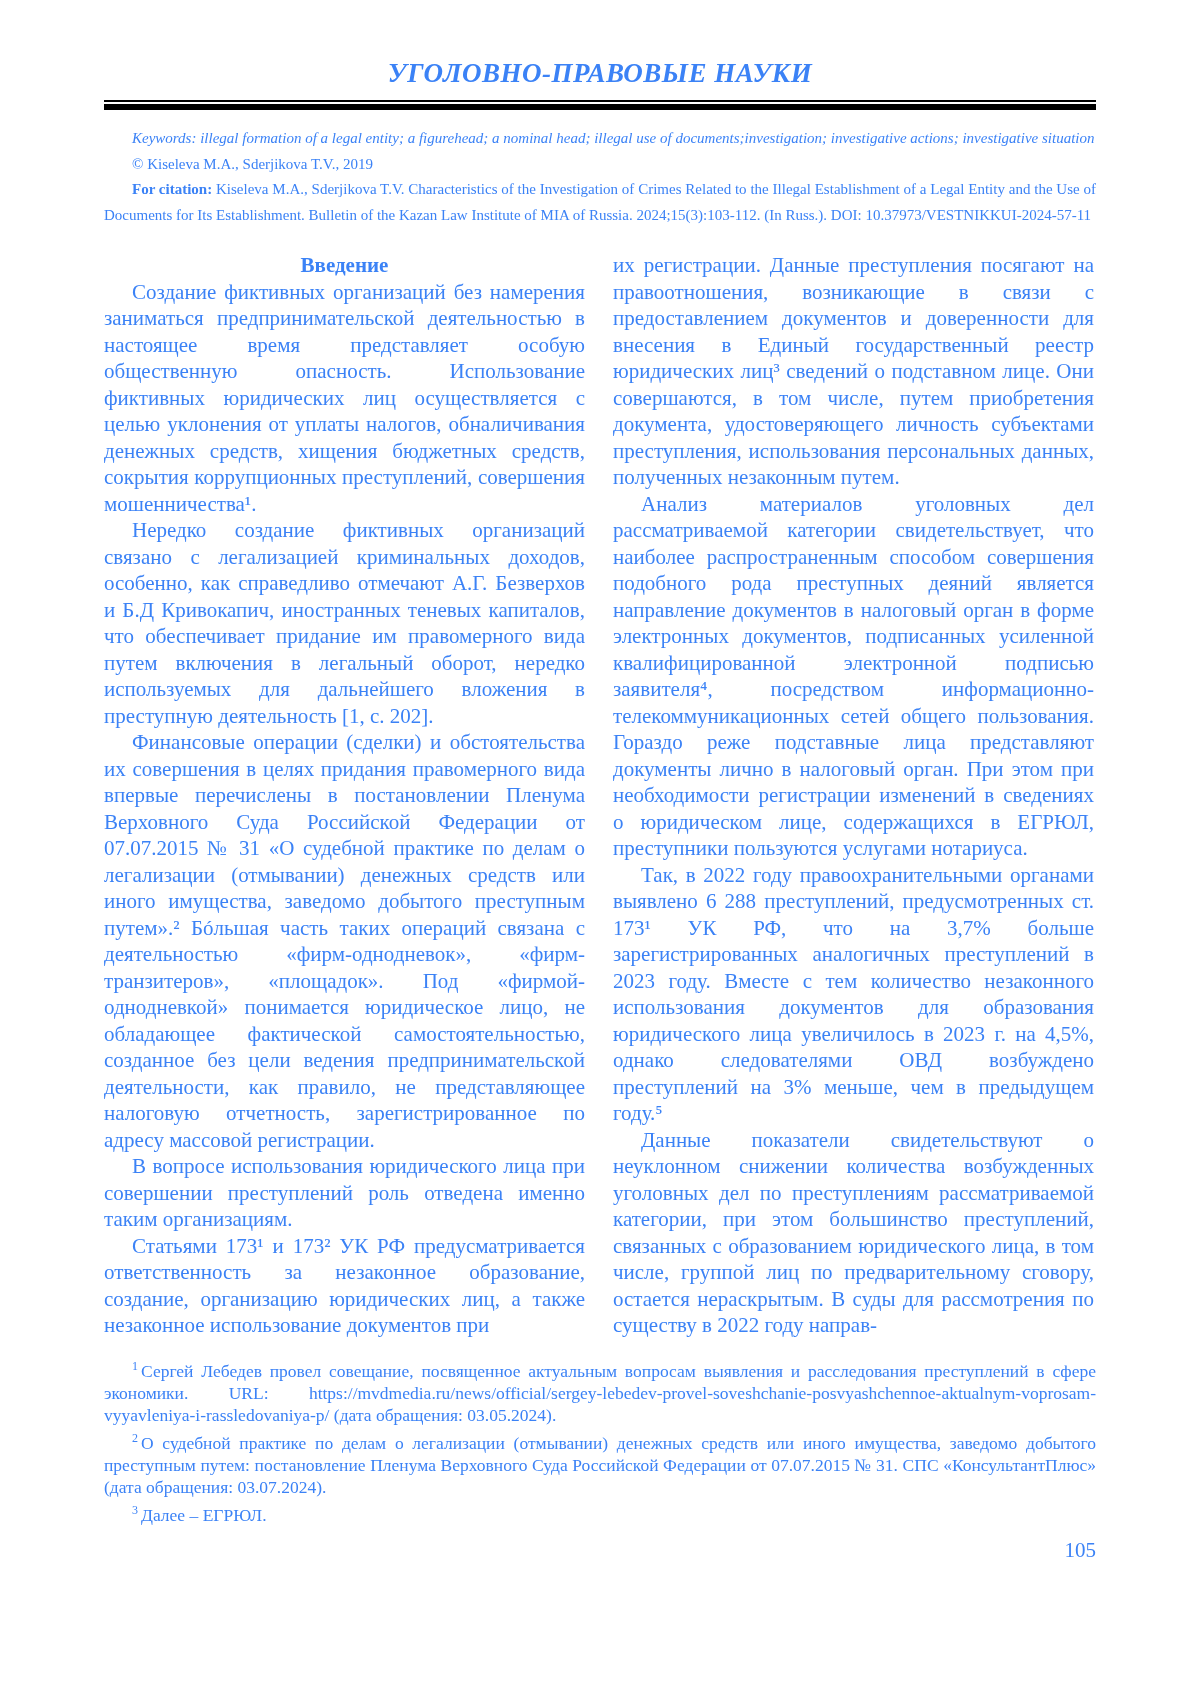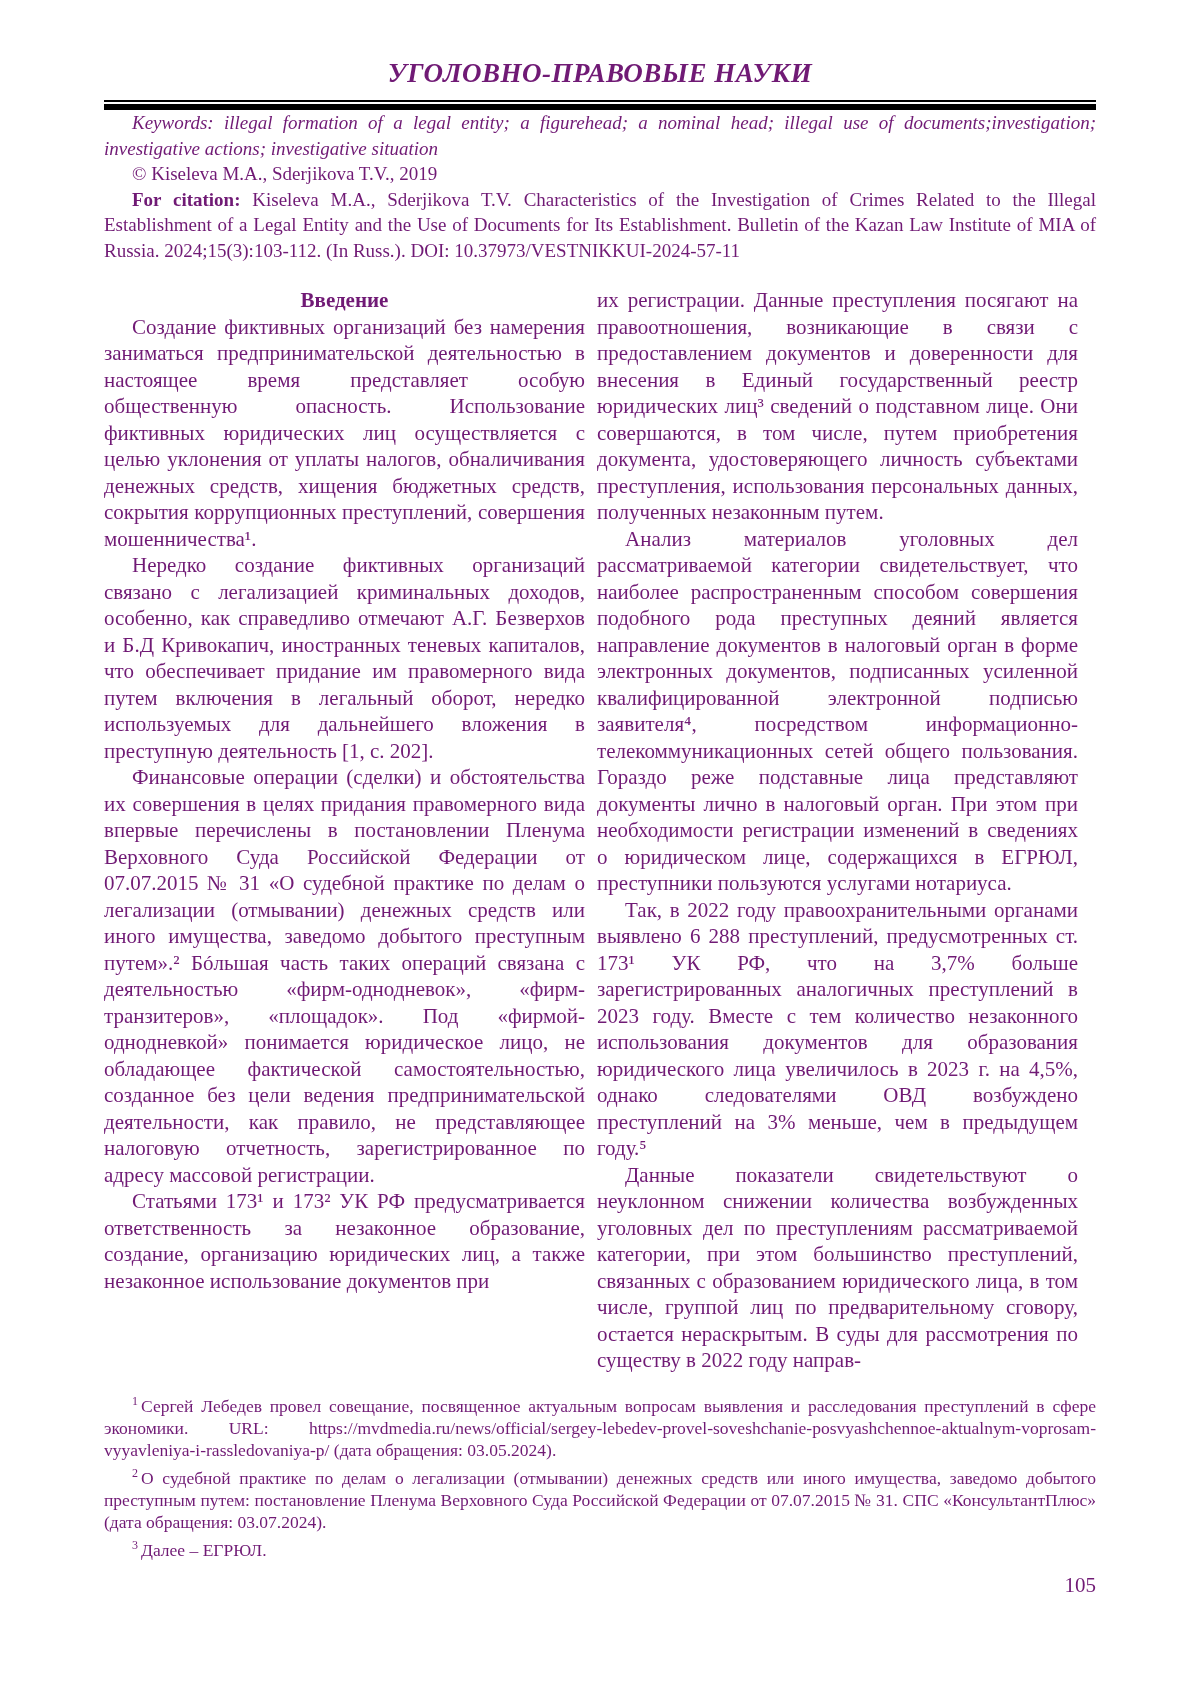--- a/index.html
+++ b/index.html
@@ -3,51 +3,52 @@
 <meta charset="utf-8">
 <style>
   html, body { margin: 0; padding: 0; background: #ffffff; }
   .page {
     position: relative;
     width: 1200px;
     height: 1697px;
     box-sizing: border-box;
     padding: 44px 104px 0 104px;
     background: #ffffff;
-    color: #701a75;
+    color: #3b82f6;
     font-family: "Liberation Serif", "DejaVu Serif", serif;
     overflow: hidden;
   }
   
   .journal-title {
     margin: 14px 0 0 0;
     text-align: center;
     font-size: 27px;
     font-weight: bold;
     font-style: italic;
     letter-spacing: 0.5px;
   }
   .rule-double { margin-top: 11px; }
   .rule-thin  { height: 2px; background: #000; }
   .rule-thick { height: 6px; background: #000; margin-top: 2px; }
 
   
   .front-matter {
-    font-size: 19px;
+    margin-top: 16px;
+    font-size: 15px;
     line-height: 25.5px;
     text-align: justify;
   }
   .front-matter p { margin: 0; text-indent: 28px; }
   .keywords { font-style: italic; }
   .cite-label { font-weight: bold; }
 
   
   .columns {
     display: flex;
-    gap: 12px;
+    gap: 28px;
     margin-top: 24px;
     font-size: 21px;
     line-height: 26.5px;
     text-align: justify;
     height: 1092px;
     overflow: hidden;
     hyphens: auto;
   }
   .col { width: 481px; }
   .col p { margin: 0; text-indent: 28px; }
@@ -101,20 +102,21 @@
     <p class="copyright">© Kiseleva M.A., Sderjikova T.V., 2019</p>
     <p class="citation"><span class="cite-label">For citation: </span><span>Kiseleva M.A., Sderjikova T.V. Characteristics of the Investigation of Crimes Related to the Illegal Establishment of a Legal Entity and the Use of Documents for Its Establishment. Bulletin of the Kazan Law Institute of MIA of Russia. 2024;15(3):103-112. (In Russ.). DOI: 10.37973/VESTNIKKUI-2024-57-11</span></p>
   </section>
 
   <section class="columns">
     <div class="col" lang="ru">
       <h2 class="intro-heading">Введение</h2>
       <p>Создание фиктивных организаций без намерения заниматься предпринимательской деятельностью в настоящее время представляет особую общественную опасность. Использование фиктивных юридических лиц осуществляется с целью уклонения от уплаты налогов, обналичивания денежных средств, хищения бюджетных средств, сокрытия коррупционных преступлений, совершения мошенничества¹.</p>
       <p>Нередко создание фиктивных организаций связано с легализацией криминальных доходов, особенно, как справедливо отмечают А.Г. Безверхов и Б.Д Кривокапич, иностранных теневых капиталов, что обеспечивает придание им правомерного вида путем включения в легальный оборот, нередко используемых для дальнейшего вложения в преступную деятельность [1, с. 202].</p>
       <p>Финансовые операции (сделки) и обстоятельства их совершения в целях придания правомерного вида впервые перечислены в постановлении Пленума Верховного Суда Российской Федерации от 07.07.2015 № 31 «О судебной практике по делам о легализации (отмывании) денежных средств или иного имущества, заведомо добытого преступным путем».² Бóльшая часть таких операций связана с деятельностью «фирм-однодневок», «фирм-транзитеров», «площадок». Под «фирмой-однодневкой» понимается юридическое лицо, не обладающее фактической самостоятельностью, созданное без цели ведения предпринимательской деятельности, как правило, не представляющее налоговую отчетность, зарегистрированное по адресу массовой регистрации.</p>
+      <p>В вопросе использования юридического лица при совершении преступлений роль отведена именно таким организациям.</p>
       <p>Статьями 173¹ и 173² УК РФ предусматривается ответственность за незаконное образование, создание, организацию юридических лиц, а также незаконное использование документов при</p>
     </div>
     <div class="col" lang="ru">
       <p class="no-indent">их регистрации. Данные преступления посягают на правоотношения, возникающие в связи с предоставлением документов и доверенности для внесения в Единый государственный реестр юридических лиц³ сведений о подставном лице. Они совершаются, в том числе, путем приобретения документа, удостоверяющего личность субъектами преступления, использования персональных данных, полученных незаконным путем.</p>
       <p>Анализ материалов уголовных дел рассматриваемой категории свидетельствует, что наиболее распространенным способом совершения подобного рода преступных деяний является направление документов в налоговый орган в форме электронных документов, подписанных усиленной квалифицированной электронной подписью заявителя⁴, посредством информационно-телекоммуникационных сетей общего пользования. Гораздо реже подставные лица представляют документы лично в налоговый орган. При этом при необходимости регистрации изменений в сведениях о юридическом лице, содержащихся в ЕГРЮЛ, преступники пользуются услугами нотариуса.</p>
       <p>Так, в 2022 году правоохранительными органами выявлено 6 288 преступлений, предусмотренных ст. 173¹ УК РФ, что на 3,7% больше зарегистрированных аналогичных преступлений в 2023 году. Вместе с тем количество незаконного использования документов для образования юридического лица увеличилось в 2023 г. на 4,5%, однако следователями ОВД возбуждено преступлений на 3% меньше, чем в предыдущем году.⁵</p>
       <p>Данные показатели свидетельствуют о неуклонном снижении количества возбужденных уголовных дел по преступлениям рассматриваемой категории, при этом большинство преступлений, связанных с образованием юридического лица, в том числе, группой лиц по предварительному сговору, остается нераскрытым. В суды для рассмотрения по существу в 2022 году направ-</p>
     </div>
   </section>
 

